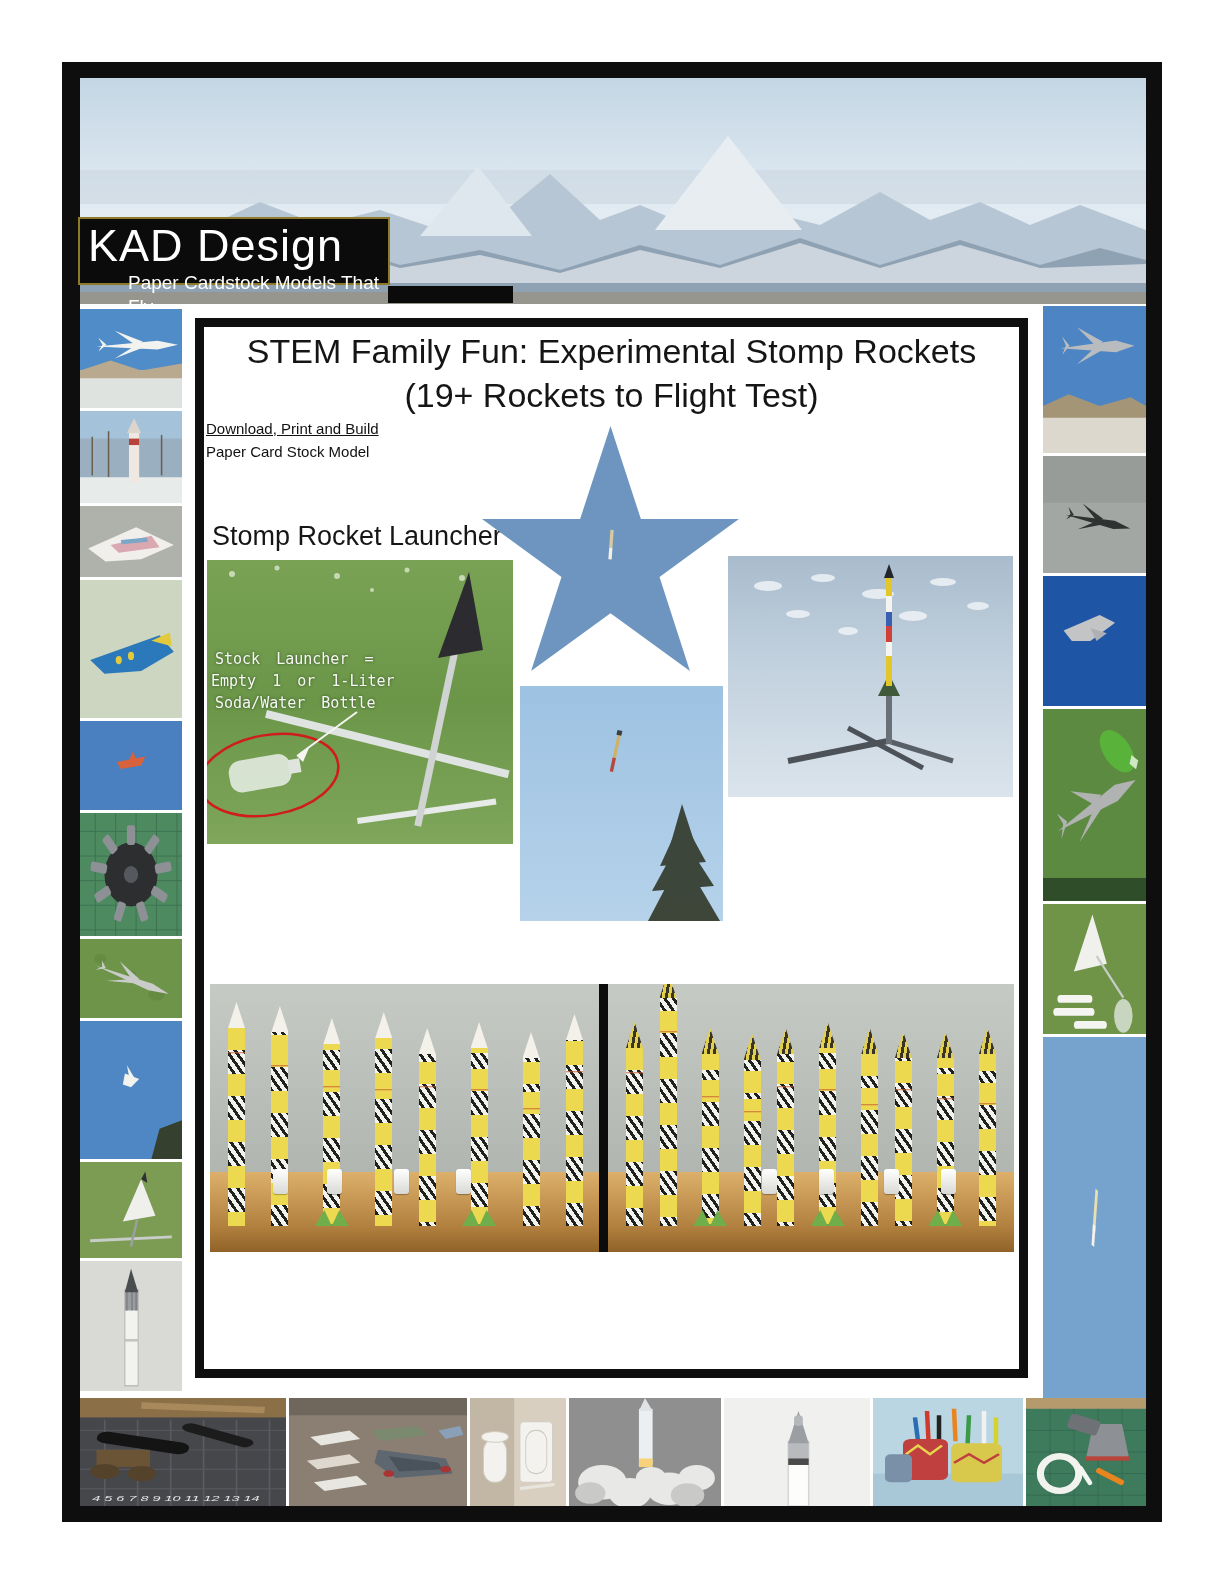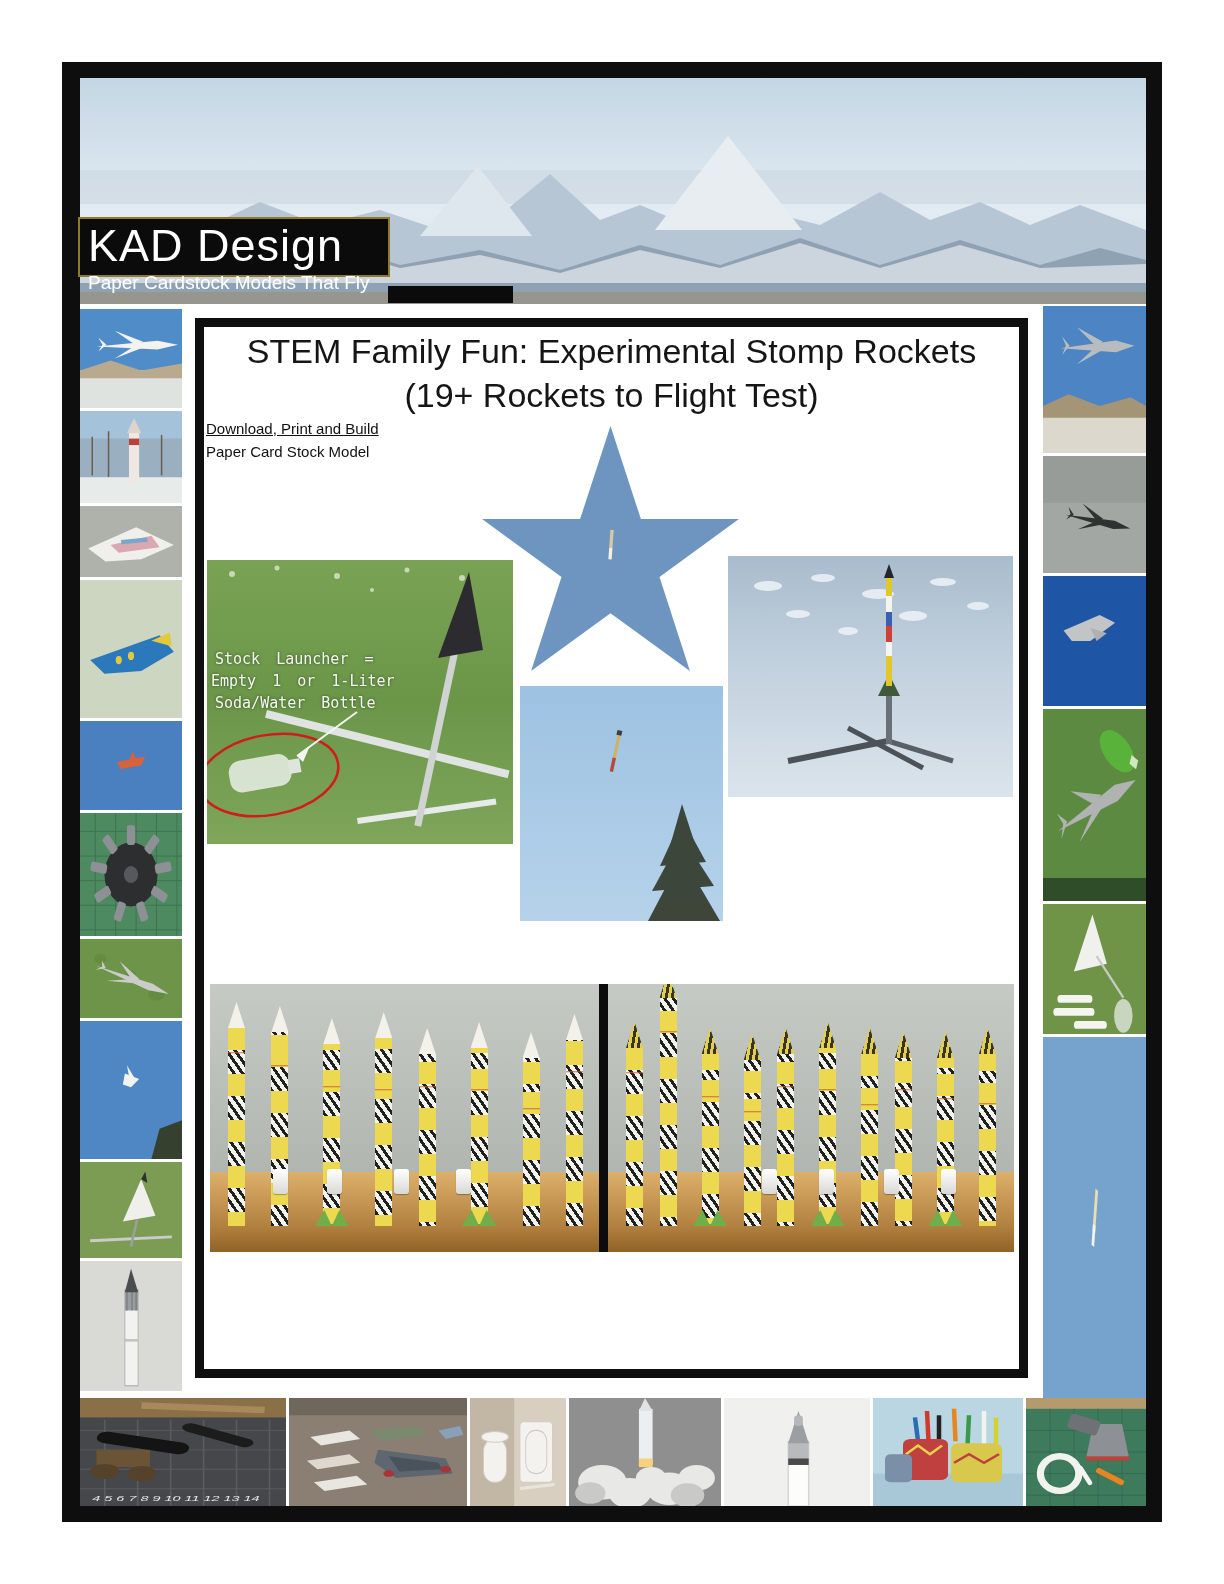--- a/index.html
+++ b/index.html
@@ -7,24 +7,24 @@
         font-family:"Liberation Sans",sans-serif;overflow:hidden;}
   .frame{position:absolute;left:62px;top:62px;width:1100px;height:1460px;background:#0e0e0e;}
   .inner{position:absolute;left:80px;top:78px;width:1066px;height:1428px;background:#fff;}
 
   .abs{position:absolute;}
   .photo{position:absolute;overflow:hidden;}
   .photo svg{display:block;width:100%;height:100%;}
 
   
   .header-photo{left:80px;top:78px;width:1066px;height:226px;}
-  .kad-box{left:78px;top:217px;width:312px;height:60px;background:#0b0b0b;
+  .kad-box{left:78px;top:217px;width:312px;height:68px;background:#0b0b0b;
            border:2px solid #8f7a2a;box-sizing:border-box;color:#fff;padding:2px 8px 0 8px;}
   .kad-title{font-size:45px;line-height:50px;letter-spacing:1px;}
-  .kad-tag{font-size:19px;line-height:24px;}
+  .kad-tag{font-size:19px;line-height:24px;margin-left:40px;}
   .black-bar{left:388px;top:286px;width:125px;height:17px;background:#0b0b0b;}
 
   
   .sidebar{position:absolute;display:flex;flex-direction:column;gap:3px;}
   .sidebar-left{left:80px;top:309px;width:102px;}
   .sidebar-right{left:1043px;top:306px;width:103px;}
   .thumb{width:100%;overflow:hidden;position:relative;}
   .thumb svg{display:block;width:100%;height:100%;}
 
   
@@ -299,20 +299,21 @@
           </g>
         </svg>
       </div>
     </div>
 
   <div class="abs content-box"></div>
   <div class="abs title-line t1">STEM Family Fun: Experimental Stomp Rockets</div>
   <div class="abs title-line t2">(19+ Rockets to Flight Test)</div>
   <div class="abs sub-line s1">Download, Print and Build</div>
   <div class="abs sub-line s2">Paper Card Stock Model</div>
+  <div class="abs section-heading">Stomp Rocket Launcher</div>
 
   <div class="photo" style="left:472px;top:424px;width:277px;height:250px;">
     <svg viewBox="0 0 276 255">
       <polygon id="star-poly" fill="#6d95bf" points="138,2 169,97 269,97 188,156 219,252 138,193 57,252 88,156 7,97 107,97"></polygon>
       <g transform="rotate(4 138 128)">
         <rect x="136.5" y="108" width="3.4" height="18" fill="#d8c9a0"></rect>
         <rect x="136.5" y="126" width="3.4" height="12" fill="#f3efe2"></rect>
       </g>
     </svg>
   </div>

